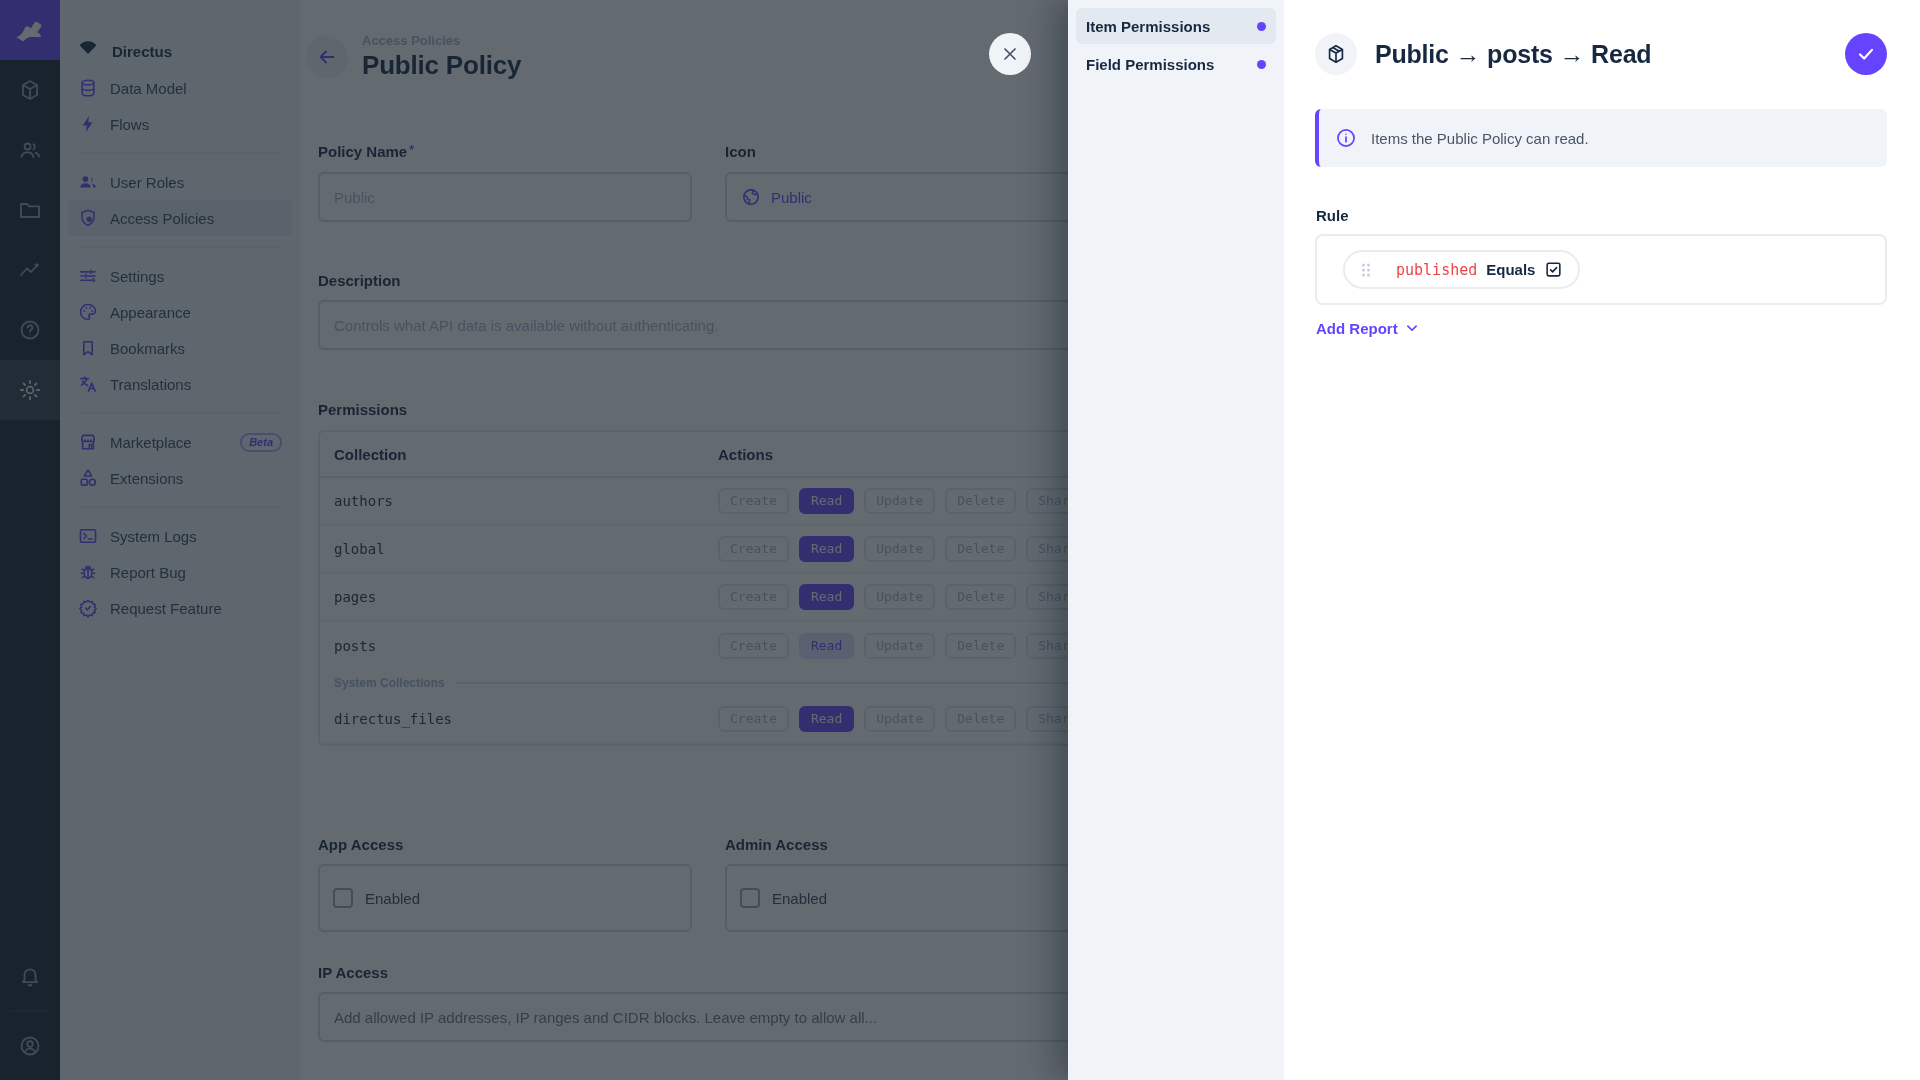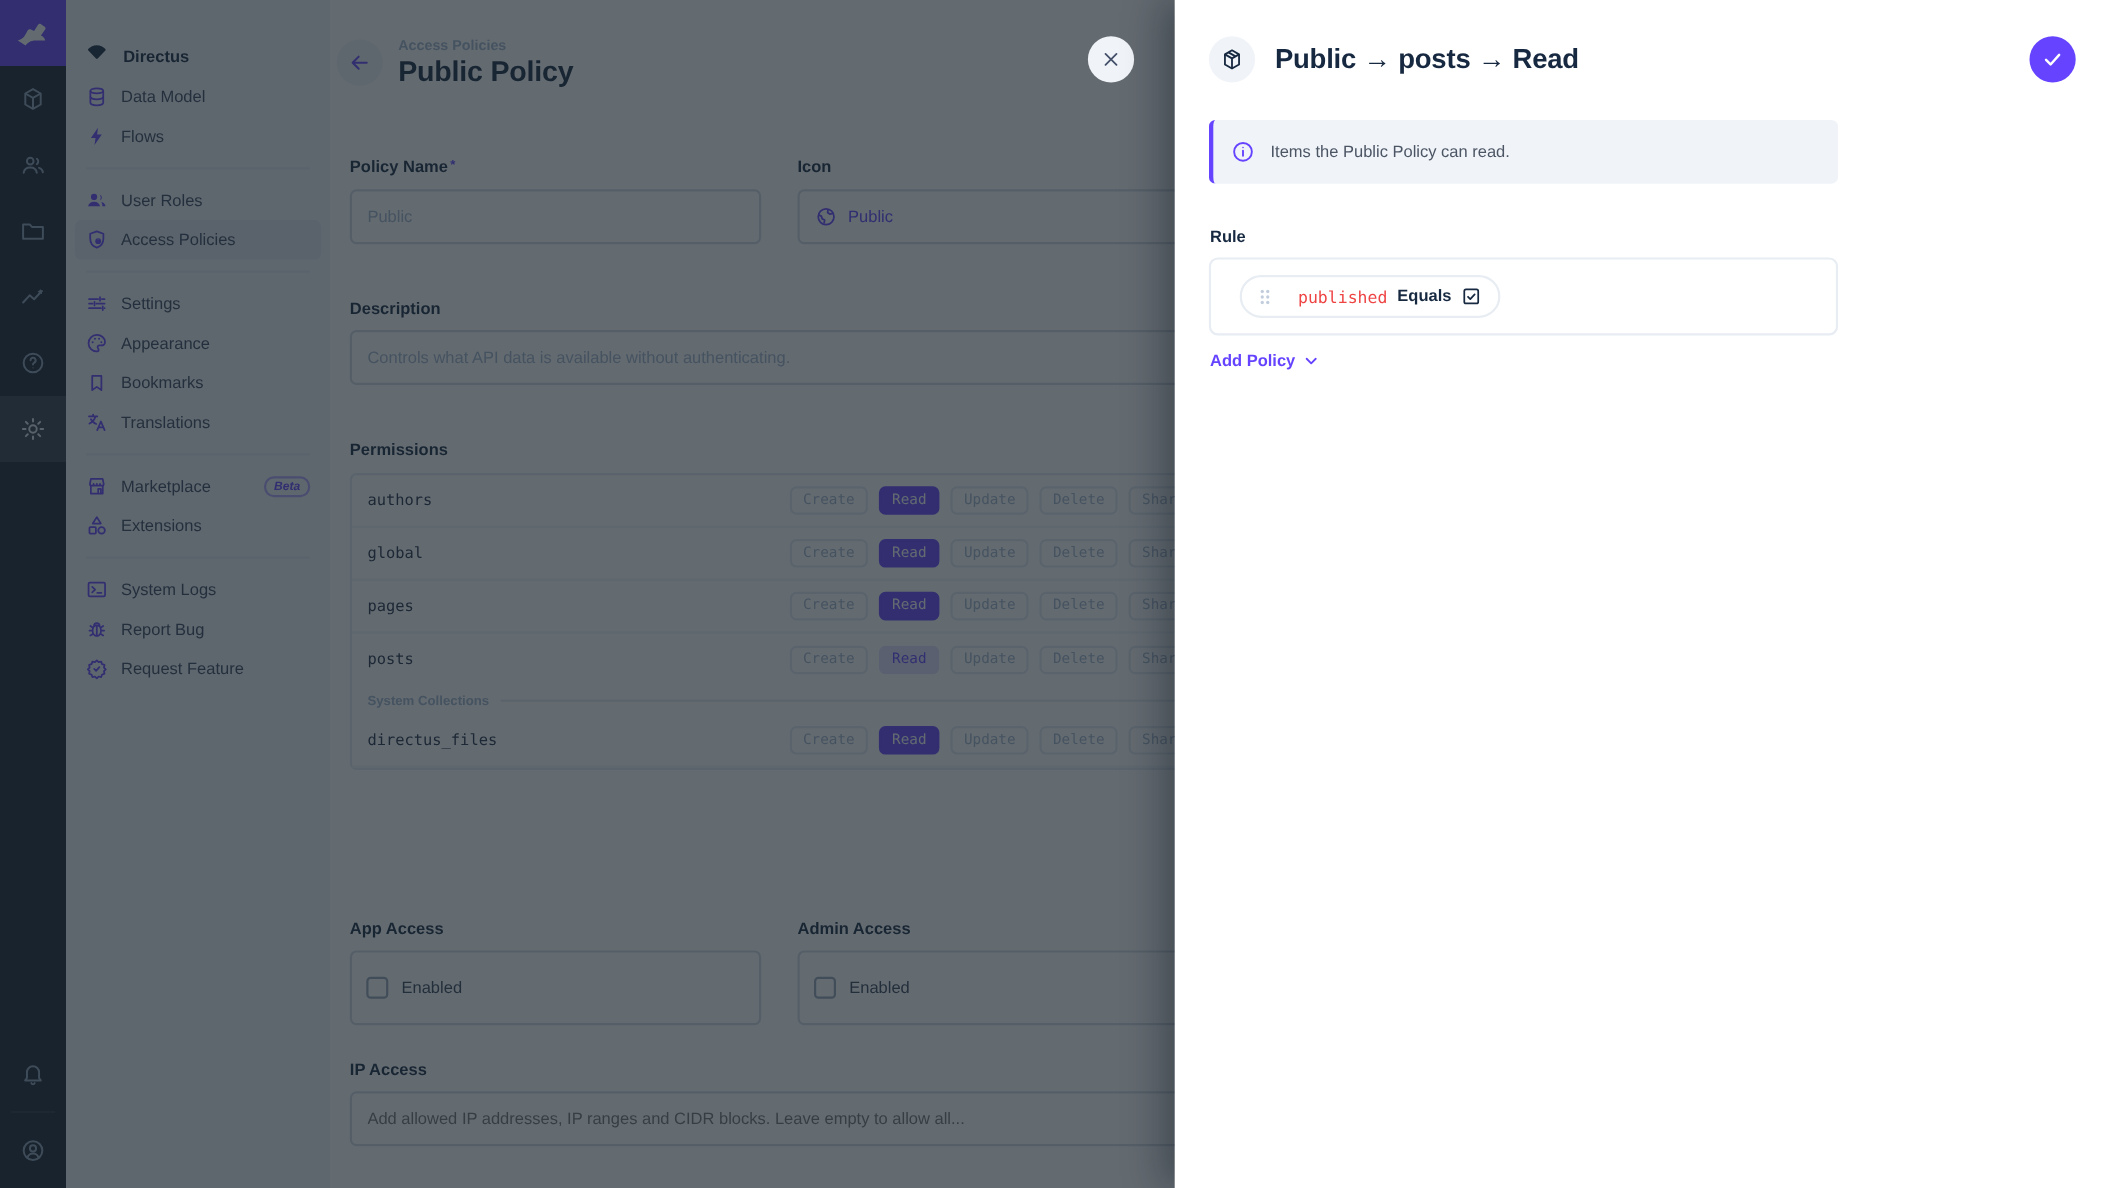--- a/index.html
+++ b/index.html
@@ -329,20 +329,24 @@
         </svg>
       <span>Public</span>
     </div>
 
     <div class="field-label" style="left:18px; top:272px;">Description</div>
     <input class="tinput" style="left: 18px; top: 300px; width: 781px;" value="Controls what API data is available without authenticating.">
 
     <div class="field-label" style="left:18px; top:401px;">Permissions</div>
 
     <div id="perm-table">
+      <div class="pt-header">
+        <div class="pt-col-coll">Collection</div>
+        <div>Actions</div>
+      </div>
 
       <div class="pt-row">
         <div class="coll-name">authors</div>
         <div class="actions">
           <button class="act-btn">Create</button>
           <button class="act-btn full">Read</button>
           <button class="act-btn">Update</button>
           <button class="act-btn">Delete</button>
           <button class="act-btn">Share</button>
         </div>
@@ -417,20 +421,30 @@
 
   <div id="overlay"></div>
 
   <button id="drawer-close">
     <svg width="20" height="20" viewBox="0 0 24 24" fill="none" stroke="currentColor" stroke-width="2" stroke-linecap="round">
         <path d="M6 6l12 12M18 6L6 18"></path>
       </svg>
   </button>
 
   <div id="drawer-region">
+    <aside id="drawer-tabs">
+      <div class="dtab active">
+        <span class="t">Item Permissions</span>
+        <span class="dot"></span>
+      </div>
+      <div class="dtab">
+        <span class="t">Field Permissions</span>
+        <span class="dot"></span>
+      </div>
+    </aside>
 
     <section id="drawer-main">
       <div class="drawer-header">
         <div class="dh-icon">
           <svg width="22" height="22" viewBox="0 0 24 24" fill="none" stroke="currentColor" stroke-width="1.8" stroke-linejoin="round">
               <path d="M12 3l7 4v10l-7 4-7-4V7z"></path>
               <path d="M5 7l7 4 7-4M12 11v10M8.5 5l7 4"></path>
             </svg>
         </div>
         <div class="drawer-title">Public → posts → Read</div>
@@ -471,21 +485,21 @@
           <span class="pill-check">
             <svg width="19" height="19" viewBox="0 0 24 24" fill="none" stroke="currentColor" stroke-width="2">
                 <rect x="4" y="4" width="16" height="16" rx="2"></rect>
                 <path d="M8.3 12.4l2.6 2.6 5-5.4" stroke-linecap="round" stroke-linejoin="round"></path>
               </svg>
           </span>
         </div>
       </div>
 
       <div class="add-filter">
-        <span>Add Policy</span>
+        <span>Add Report</span>
         <svg width="18" height="18" viewBox="0 0 24 24" fill="none" stroke="currentColor" stroke-width="2.2" stroke-linecap="round" stroke-linejoin="round">
             <path d="M6.5 9.5l5.5 5.5 5.5-5.5"></path>
           </svg>
       </div>
     </section>
   </div>
 
 </div>
 
 </body></html>

